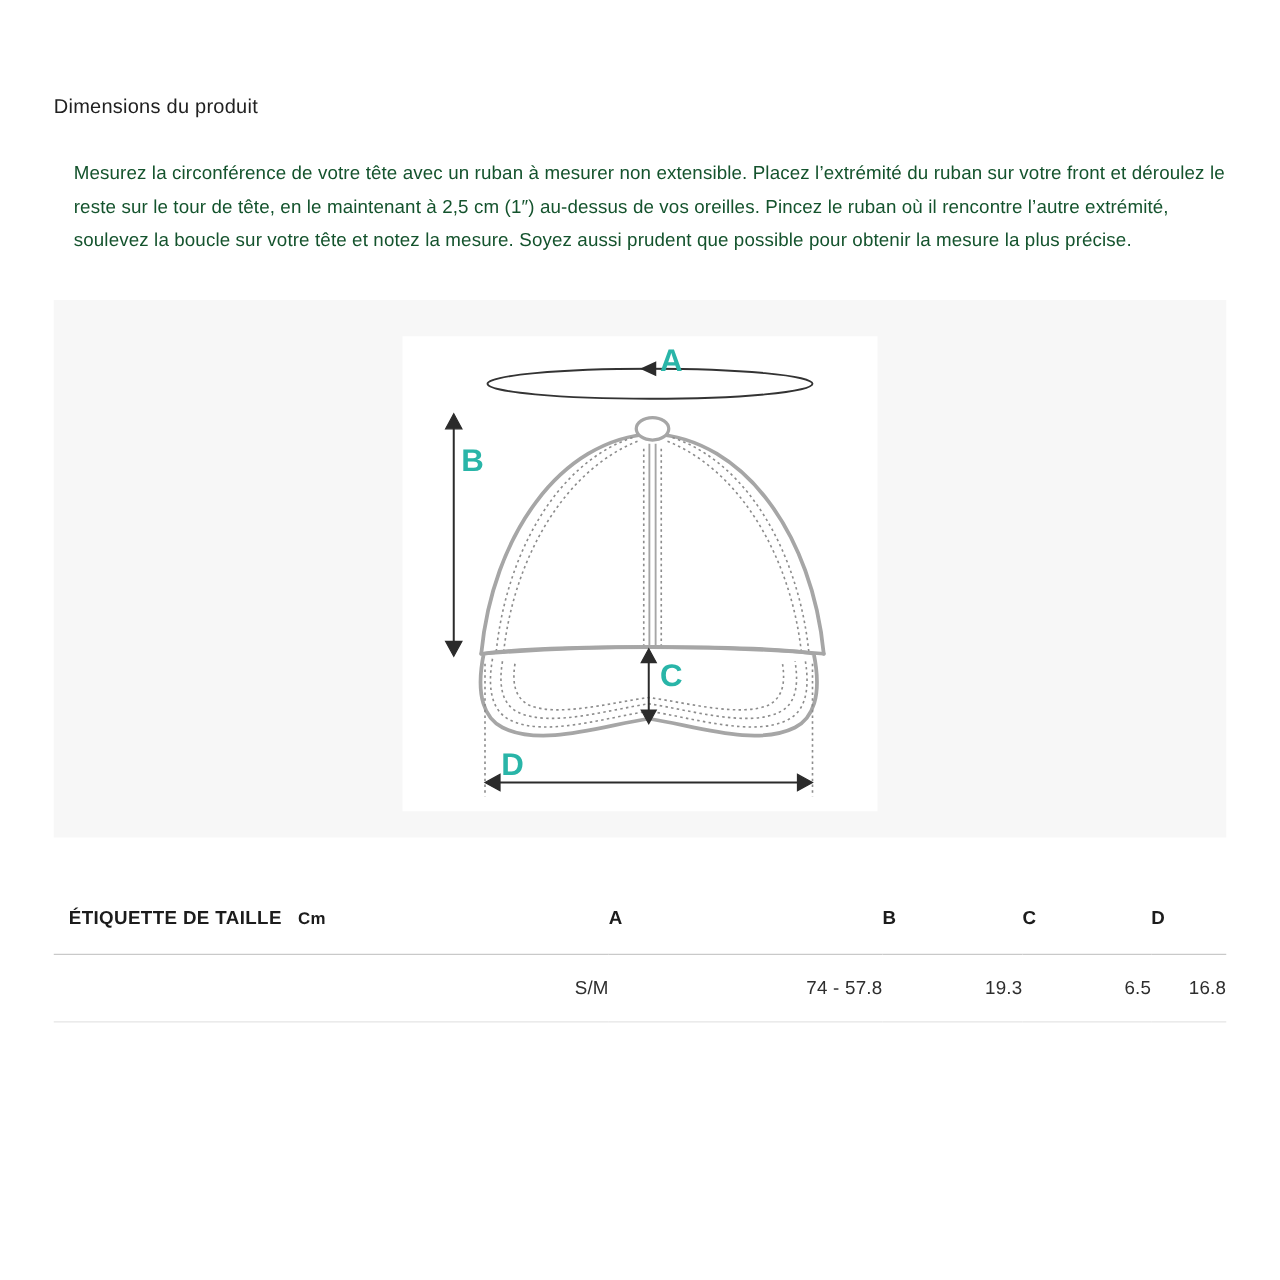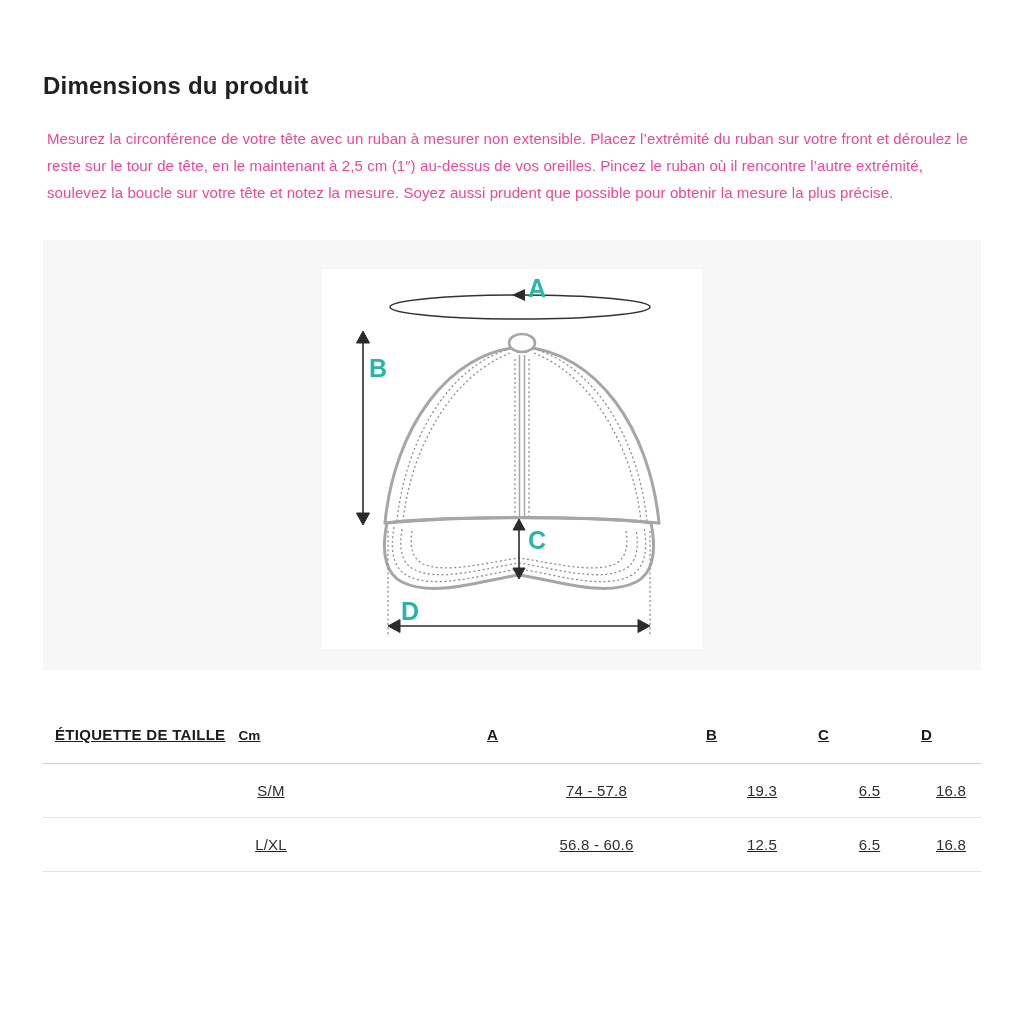--- a/index.html
+++ b/index.html
@@ -6,28 +6,28 @@
   html, body { margin: 0; padding: 0; background: #ffffff; }
   body {
     width: 1024px; height: 1024px; overflow: hidden;
     font-family: "Liberation Sans", sans-serif;
     color: #222;
   }
   .page { width: 938px; margin: 0 auto; }
 
   .page-title {
     margin: 72px 0 0 0;
-    font-size: 24px; line-height: 28px; font-weight: 700;
+    font-size: 16px; line-height: 28px; font-weight: 400;
     color: #212121; letter-spacing: 0.2px;
   }
 
   .desc {
-    margin: 25px 0 0 4px;
+    margin: 25px 0 0 16px;
     font-size: 15px; line-height: 27px;
-    color: #ec4899; letter-spacing: 0.1px;
+    color: #14532d; letter-spacing: 0.1px;
   }
 
   .diagram-panel {
     margin-top: 34px;
     height: 430px;
     background: #f7f7f7;
     display: flex; justify-content: center; align-items: flex-start;
   }
   .diagram-card {
     margin-top: 29px;
@@ -37,32 +37,32 @@
   .diagram-card svg { display: block; }
 
   :root { --accent: #29b5a8; --capline: #a6a6a6; --arrow: #2b2b2b; --stitch: #8c8c8c; }
 
   .dim-label {
     font-family: "Liberation Sans", sans-serif;
     font-size: 25px; font-weight: 700;
     fill: var(--accent);
   }
 
-  .table-wrap { margin-top: 36px; text-decoration: underline; }
+  .table-wrap { margin-top: 36px; }
   table.size-table {
     width: 100%; border-collapse: collapse; table-layout: fixed;
   }
   table.size-table th {
     height: 57px; vertical-align: middle; text-align: left;
     font-size: 15px; font-weight: 700; color: #1c1c1c;
     border-bottom: 1px solid #c9c9c9; letter-spacing: 0.3px;
     padding: 0;
   }
   table.size-table td {
-    height: 54px; vertical-align: middle; text-align: center;
+    height: 54px; vertical-align: middle; text-align: right;
     font-size: 15px; font-weight: 400; color: #2e2e2e;
     border-bottom: 1px solid #e5e5e5; letter-spacing: 0.2px;
     padding: 0;
   }
   table.size-table th:first-child,
   table.size-table td:first-child { padding-left: 12px; }
   .unit { font-size: 13.5px; margin-left: 13px; letter-spacing: 0.2px; }
 </style>
 </head>
 <body>
@@ -163,24 +163,17 @@
         </tr>
       </thead>
       <tbody>
         <tr>
           <td>S/M</td>
           <td>74 - 57.8</td>
           <td>19.3</td>
           <td>6.5</td>
           <td>16.8</td>
         </tr>
-        <tr>
-          <td>L/XL</td>
-          <td>56.8 - 60.6</td>
-          <td>12.5</td>
-          <td>6.5</td>
-          <td>16.8</td>
-        </tr>
       </tbody>
     </table>
   </div>
 
 </div>
 
 </body></html>

